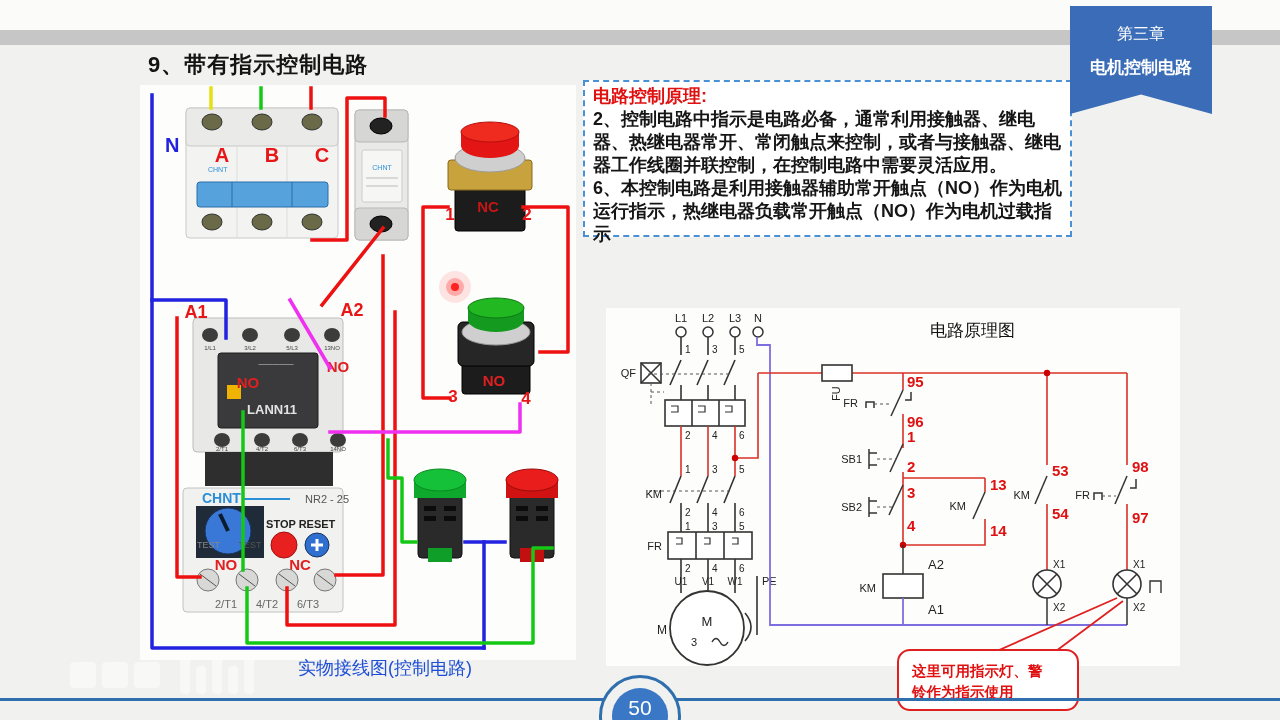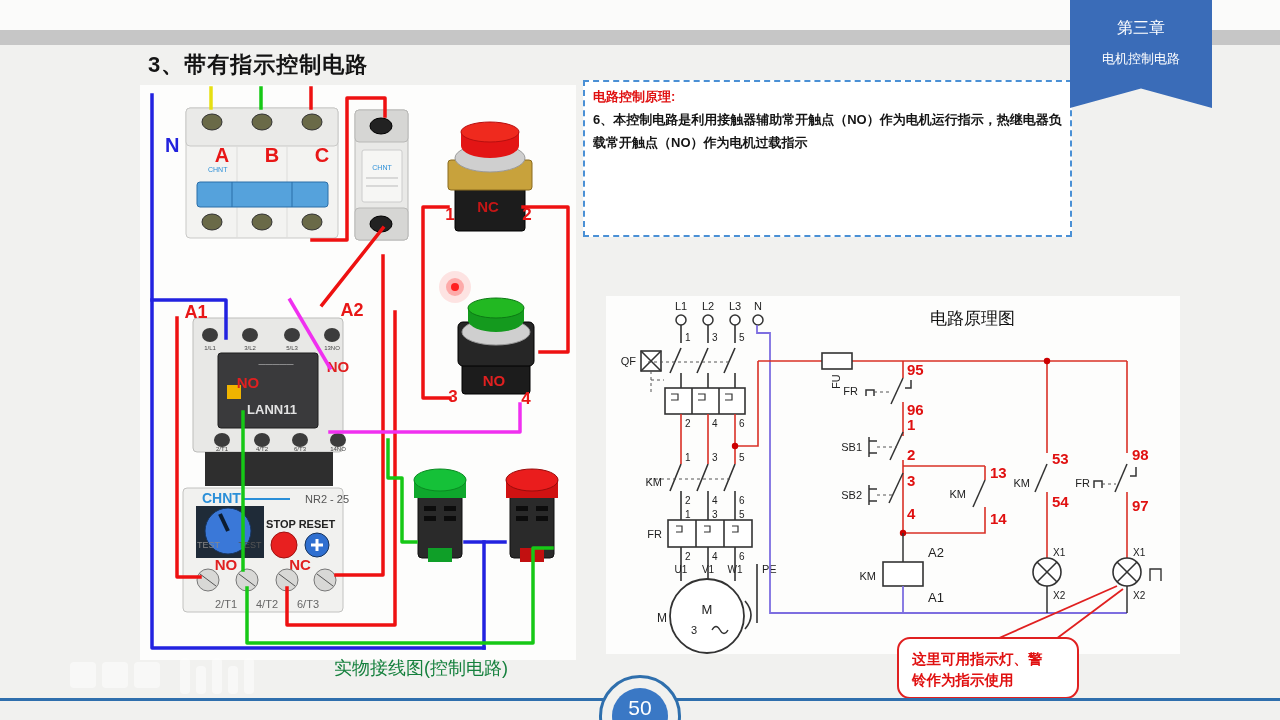--- a/index.html
+++ b/index.html
@@ -1,56 +1,57 @@
 <!DOCTYPE html>
 <html><head>
 <meta charset="utf-8">
 <style>
   html,body{margin:0;padding:0;background:#888;}
   .slide{position:relative;width:1280px;height:720px;background:#f1f1ef;overflow:hidden;
          font-family:"Liberation Sans",sans-serif;}
   .topstrip{position:absolute;left:0;top:0;width:1280px;height:30px;background:#fbfbfa;}
   .graybar{position:absolute;left:0;top:30px;width:1280px;height:15px;background:#c6c6c6;}
   .page-title{position:absolute;left:148px;top:50px;font-size:22px;font-weight:bold;color:#141414;letter-spacing:1px;}
-  .ribbon{position:absolute;left:1070px;top:0;width:142px;height:108px;background:#3a6cb8;
+  .ribbon{position:absolute;left:1070px;top:6px;width:142px;height:108px;background:#3a6cb8;
           clip-path:polygon(0 0,100% 0,100% 100%,50% 82%,0 100%);color:#fff;text-align:center;z-index:30;}
   .ribbon .l1{margin-top:18px;font-size:16px;}
-  .ribbon .l2{margin-top:11px;font-size:13px;font-weight:normal;}
+  .ribbon .l2{margin-top:11px;font-size:17px;font-weight:bold;}
   .principle{position:absolute;left:583px;top:80px;width:489px;height:157px;background:#fff;
              border:2px dashed #4a90d5;box-sizing:border-box;padding:3px 8px 2px 8px;
-             font-size:13px;line-height:23px;color:#151515;font-weight:600;z-index:5;}
+             font-size:18px;line-height:23px;color:#151515;font-weight:600;z-index:5;}
   .principle .ptitle{color:#e01010;font-weight:bold;}
   .photo-area{position:absolute;left:140px;top:85px;width:436px;height:578px;z-index:2;}
-  .photo-caption{position:absolute;left:298px;top:656px;font-size:18px;color:#15803d;z-index:6;margin-left:36px;}
-  .schematic{position:absolute;left:600px;top:292px;width:585px;height:412px;z-index:4;}
+  .photo-caption{position:absolute;left:298px;top:656px;font-size:18px;color:#1d4ed8;z-index:6;}
+  .schematic{position:absolute;left:600px;top:304px;width:585px;height:412px;z-index:4;}
   .footer-line{position:absolute;left:0;top:698px;width:1280px;height:3px;background:#2f6fad;z-index:10;}
   .badge-outer{position:absolute;left:599px;top:675px;width:82px;height:82px;border-radius:50%;
                background:#f1f1ef;border:3px solid #2f6fad;box-sizing:border-box;z-index:20;}
   .badge-inner{position:absolute;left:612px;top:688px;width:56px;height:56px;border-radius:50%;
                background:#3a78c5;color:#fff;font-size:21px;text-align:center;line-height:40px;z-index:21;}
   .watermark{position:absolute;left:70px;top:652px;width:300px;height:52px;opacity:.5;z-index:3;}
   .wm-blob{position:absolute;background:#fff;border-radius:4px;}
   text{font-family:"Liberation Sans",sans-serif;}
 </style>
 </head>
 <body>
 
 <div class="slide">
   <div class="topstrip"></div>
   <div class="graybar"></div>
 
-  <div class="page-title">3、带有指示控制电路</div>
+  <div class="page-title">9、带有指示控制电路</div>
 
   <div class="ribbon">
     <div class="l1">第三章</div>
     <div class="l2">电机控制电路</div>
   </div>
 
   <div class="principle">
     <div class="ptitle">电路控制原理:</div>
+    <div>2、控制电路中指示是电路必备，通常利用接触器、继电器、热继电器常开、常闭触点来控制，或者与接触器、继电器工作线圈并联控制，在控制电路中需要灵活应用。</div>
     <div>6、本控制电路是利用接触器辅助常开触点（NO）作为电机运行指示，热继电器负载常开触点（NO）作为电机过载指示</div>
   </div>
 
   <div class="photo-area">
   <svg width="436" height="578" viewBox="140 85 436 578">
     <rect x="140" y="85" width="436" height="575" fill="#fdfdfc"></rect>
 
     <g stroke-linejoin="round">
       <rect x="186" y="108" width="152" height="130" rx="4" fill="#f3f3f1" stroke="#c9c9c7"></rect>
       <rect x="186" y="108" width="152" height="38" rx="4" fill="#eaeae8" stroke="#c9c9c7"></rect>

